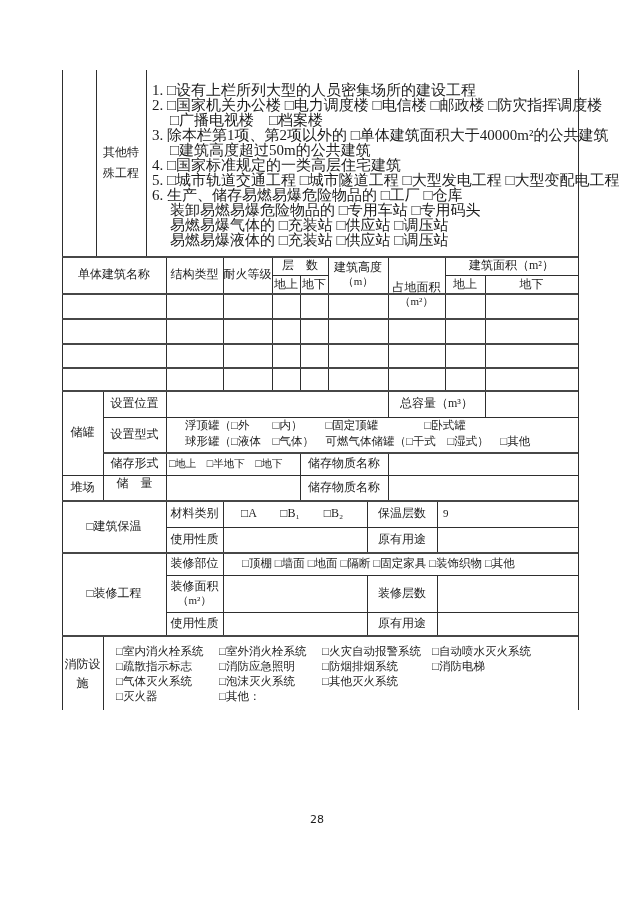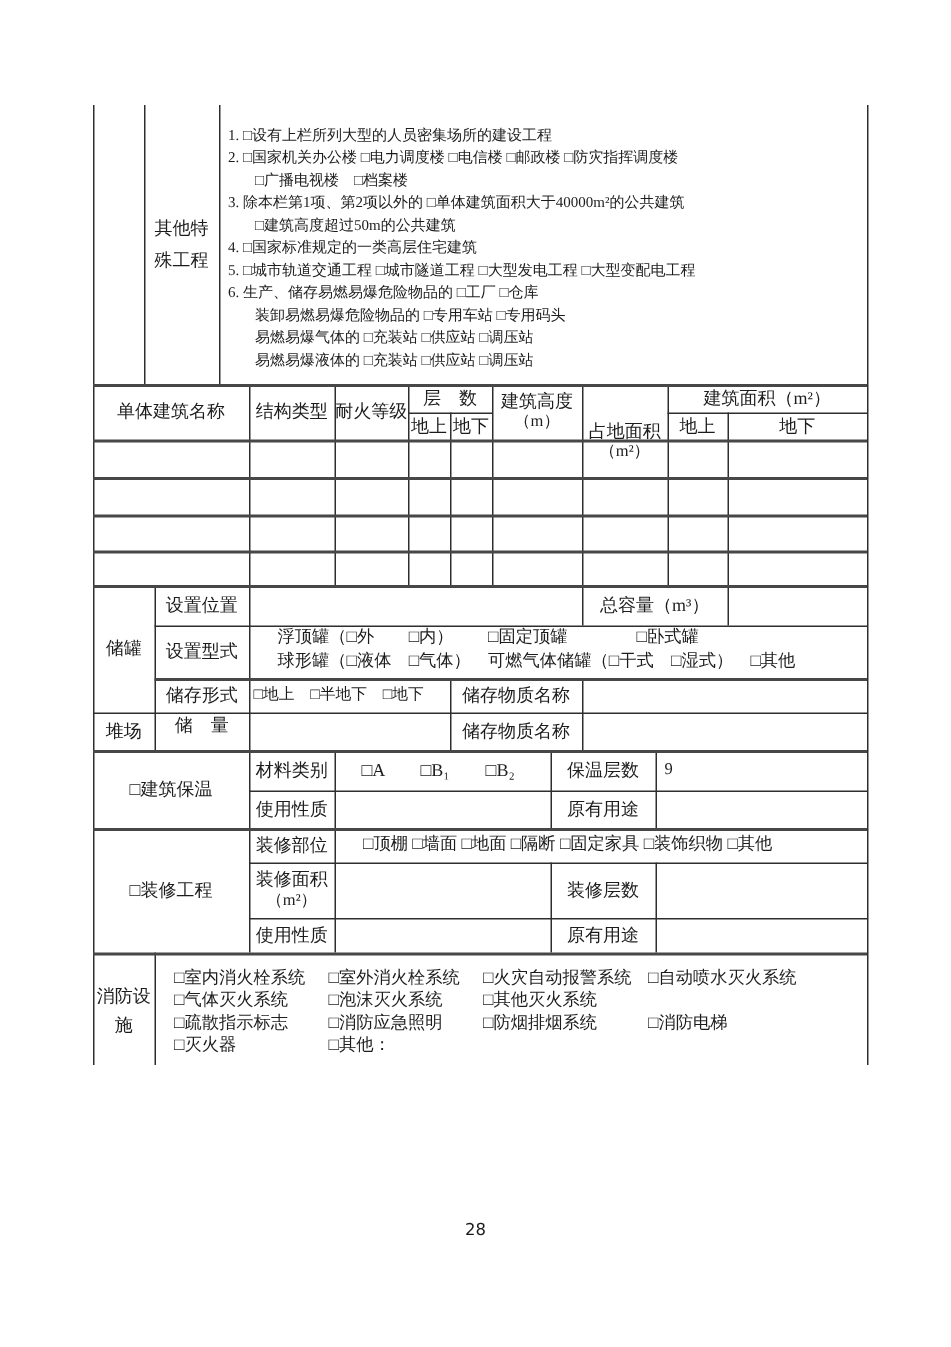--- a/index.html
+++ b/index.html
@@ -15,21 +15,21 @@
     position:absolute;box-sizing:border-box;display:flex;
     align-items:center;justify-content:center;text-align:center;
     font-size:12px;line-height:1.25;white-space:pre;
   }
   .left{justify-content:flex-start;text-align:left;}
   .col{flex-direction:column;}
   .stack span{display:block;}
   .small{font-size:11px;}
   .s1-content{
     position:absolute;left:146px;top:70px;width:432px;height:186px;
-    box-sizing:border-box;padding:13px 0 0 6px;font-size:10px;
+    box-sizing:border-box;padding:13px 0 0 6px;font-size:15px;
   }
   .s1-line{height:15px;line-height:15px;white-space:pre;}
   .s1-line.cont{padding-left:18px;}
   .two16{line-height:16px;font-size:11.5px;}
   .fire-rows{
     position:absolute;left:103px;top:635px;width:475px;height:77px;
     display:flex;flex-direction:column;justify-content:center;
     box-sizing:border-box;padding:2px 0;
   }
   .fire-row{
@@ -182,32 +182,32 @@
     <span>施</span>
   </div>
   <div class="fire-rows">
     <div class="fire-row">
       <span>□室内消火栓系统</span>
       <span>□室外消火栓系统</span>
       <span>□火灾自动报警系统</span>
       <span>□自动喷水灭火系统</span>
     </div>
     <div class="fire-row">
+      <span>□疏散指示标志</span>
+      <span>□消防应急照明</span>
+      <span>□防烟排烟系统</span>
+      <span>□消防电梯</span>
+    </div>
+    <div class="fire-row">
       <span>□气体灭火系统</span>
       <span>□泡沫灭火系统</span>
       <span>□其他灭火系统</span>
       <span></span>
     </div>
     <div class="fire-row">
-      <span>□疏散指示标志</span>
-      <span>□消防应急照明</span>
-      <span>□防烟排烟系统</span>
-      <span>□消防电梯</span>
-    </div>
-    <div class="fire-row">
       <span>□灭火器</span>
       <span>□其他：</span>
       <span></span>
       <span></span>
     </div>
   </div>
 
   <div class="pagenum">28</div>
 
 </div>

